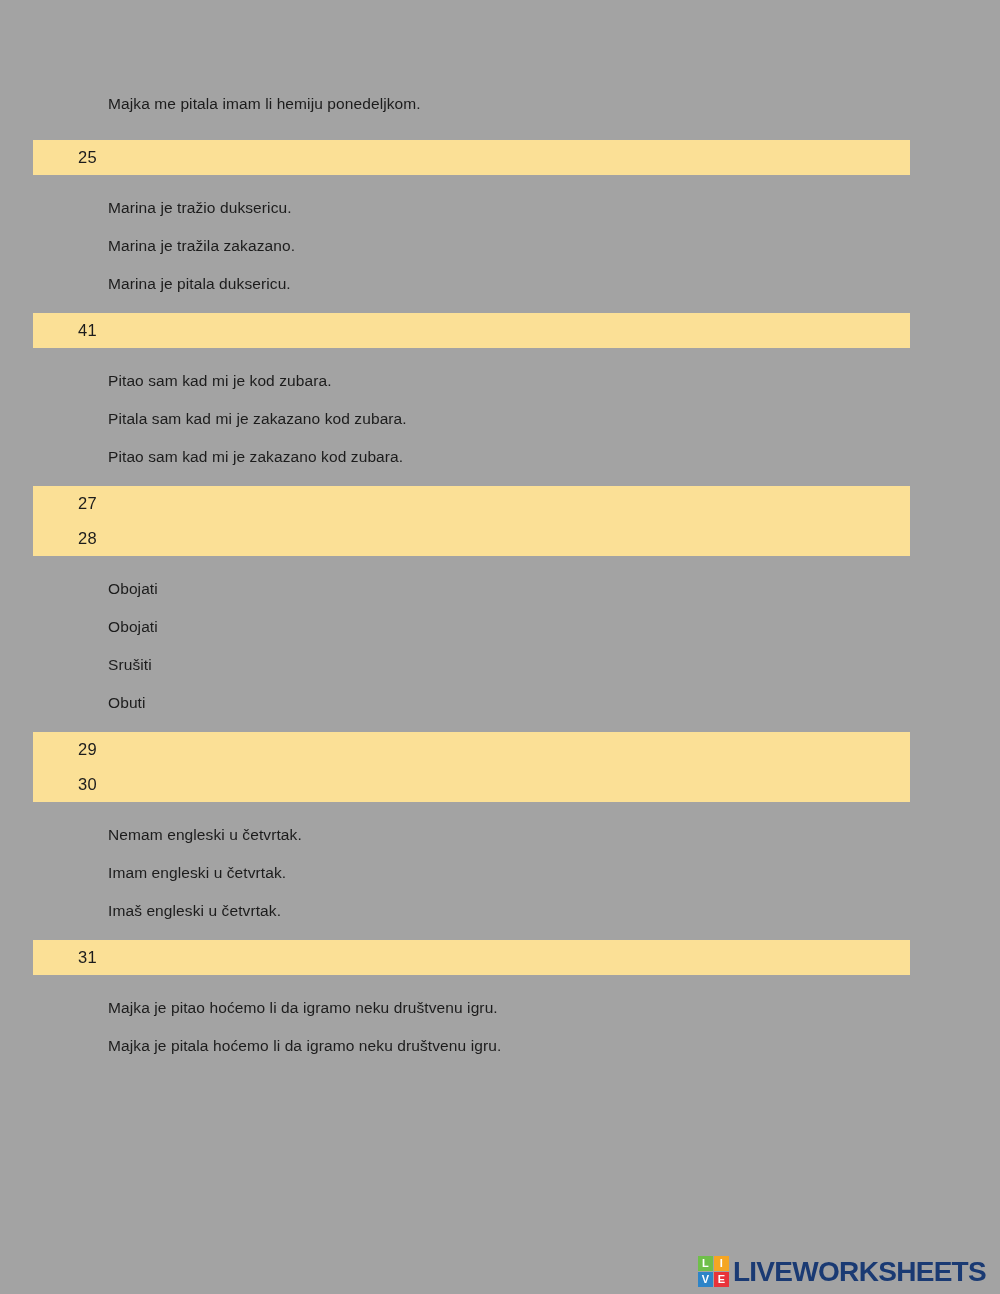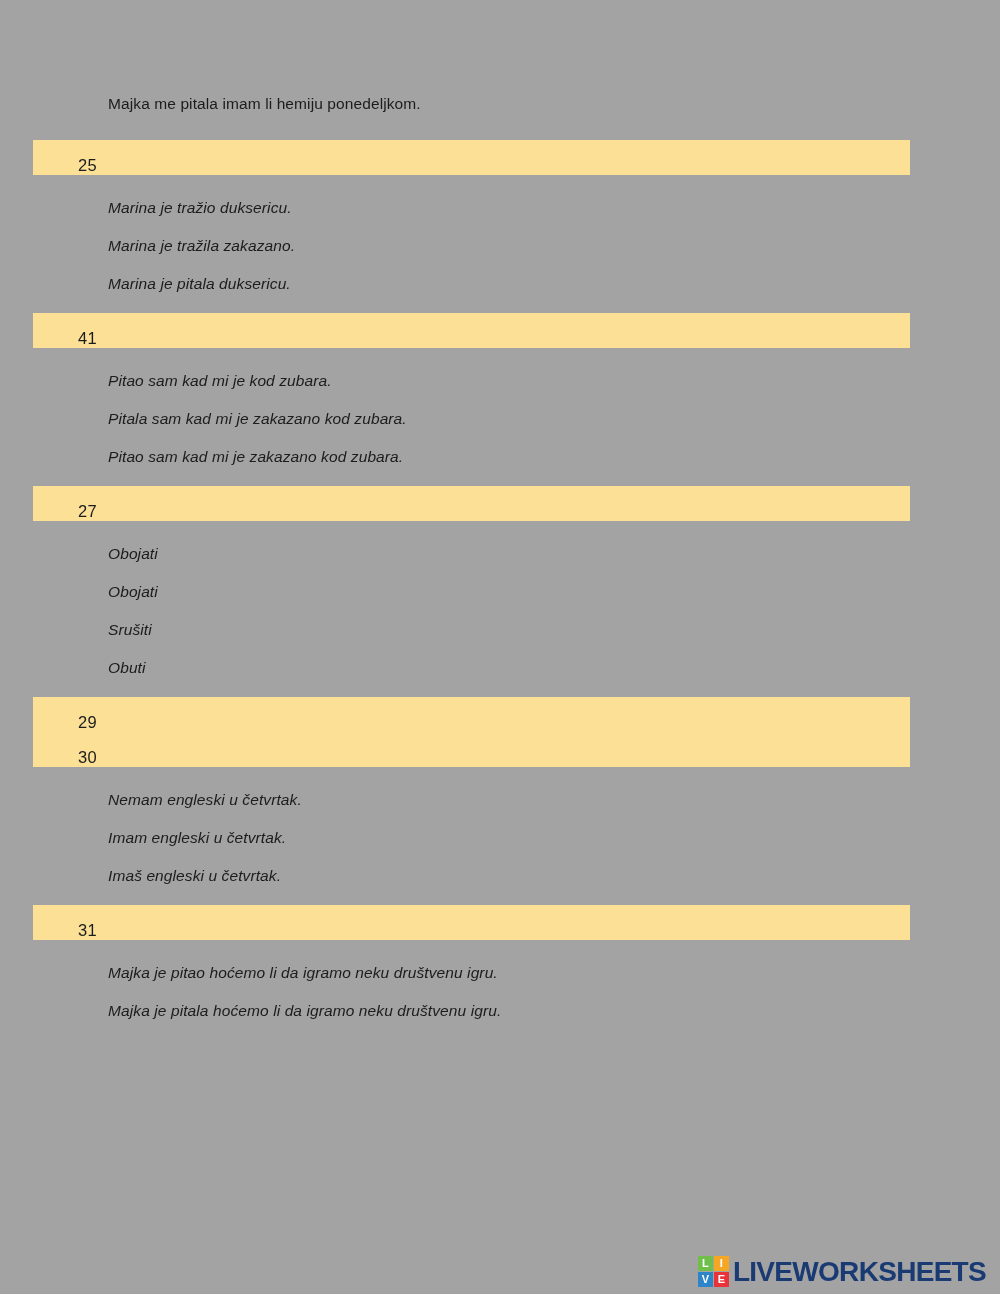--- a/index.html
+++ b/index.html
@@ -41,21 +41,21 @@
     letter-spacing: 0.1px;
   }
 
   
   .qband {
     margin-left: 33px;
     margin-right: 90px;
     height: 35px;
     background: #FBE096;
     display: flex;
-    align-items: flex-end;
+    align-items: center;
   }
   .qband-number {
     margin-left: 45px;
     font-size: 16.5px;
     color: #1c1c1c;
     font-weight: 400;
     letter-spacing: 0.2px;
   }
 
   
@@ -64,21 +64,20 @@
     padding-bottom: 10px;
   }
   .option-line {
     padding-left: 108px;
     font-size: 15.5px;
     color: #1c1c1c;
     height: 38px;
     line-height: 38px;
     letter-spacing: 0.1px;
     white-space: nowrap;
-    font-style: italic;
   }
 
   
   .group { margin: 0; }
   .group.first-band { margin-top: 28px; }
 
   
   .footer {
     position: absolute;
     right: 14px;
@@ -148,20 +147,23 @@
             <div class="option-line">Pitala sam kad mi je zakazano kod zubara.</div>
             <div class="option-line">Pitao sam kad mi je zakazano kod zubara.</div>
           </div>
         </div>
         <div class="group">
           <div class="qband">
             <span class="qband-number">27</span>
           </div>
         </div>
         <div class="group">
+          <div class="qband">
+            <span class="qband-number">28</span>
+          </div>
           <div class="options">
             <div class="option-line">Obojati</div>
             <div class="option-line">Obojati</div>
             <div class="option-line">Srušiti</div>
             <div class="option-line">Obuti</div>
           </div>
         </div>
         <div class="group">
           <div class="qband">
             <span class="qband-number">29</span>

